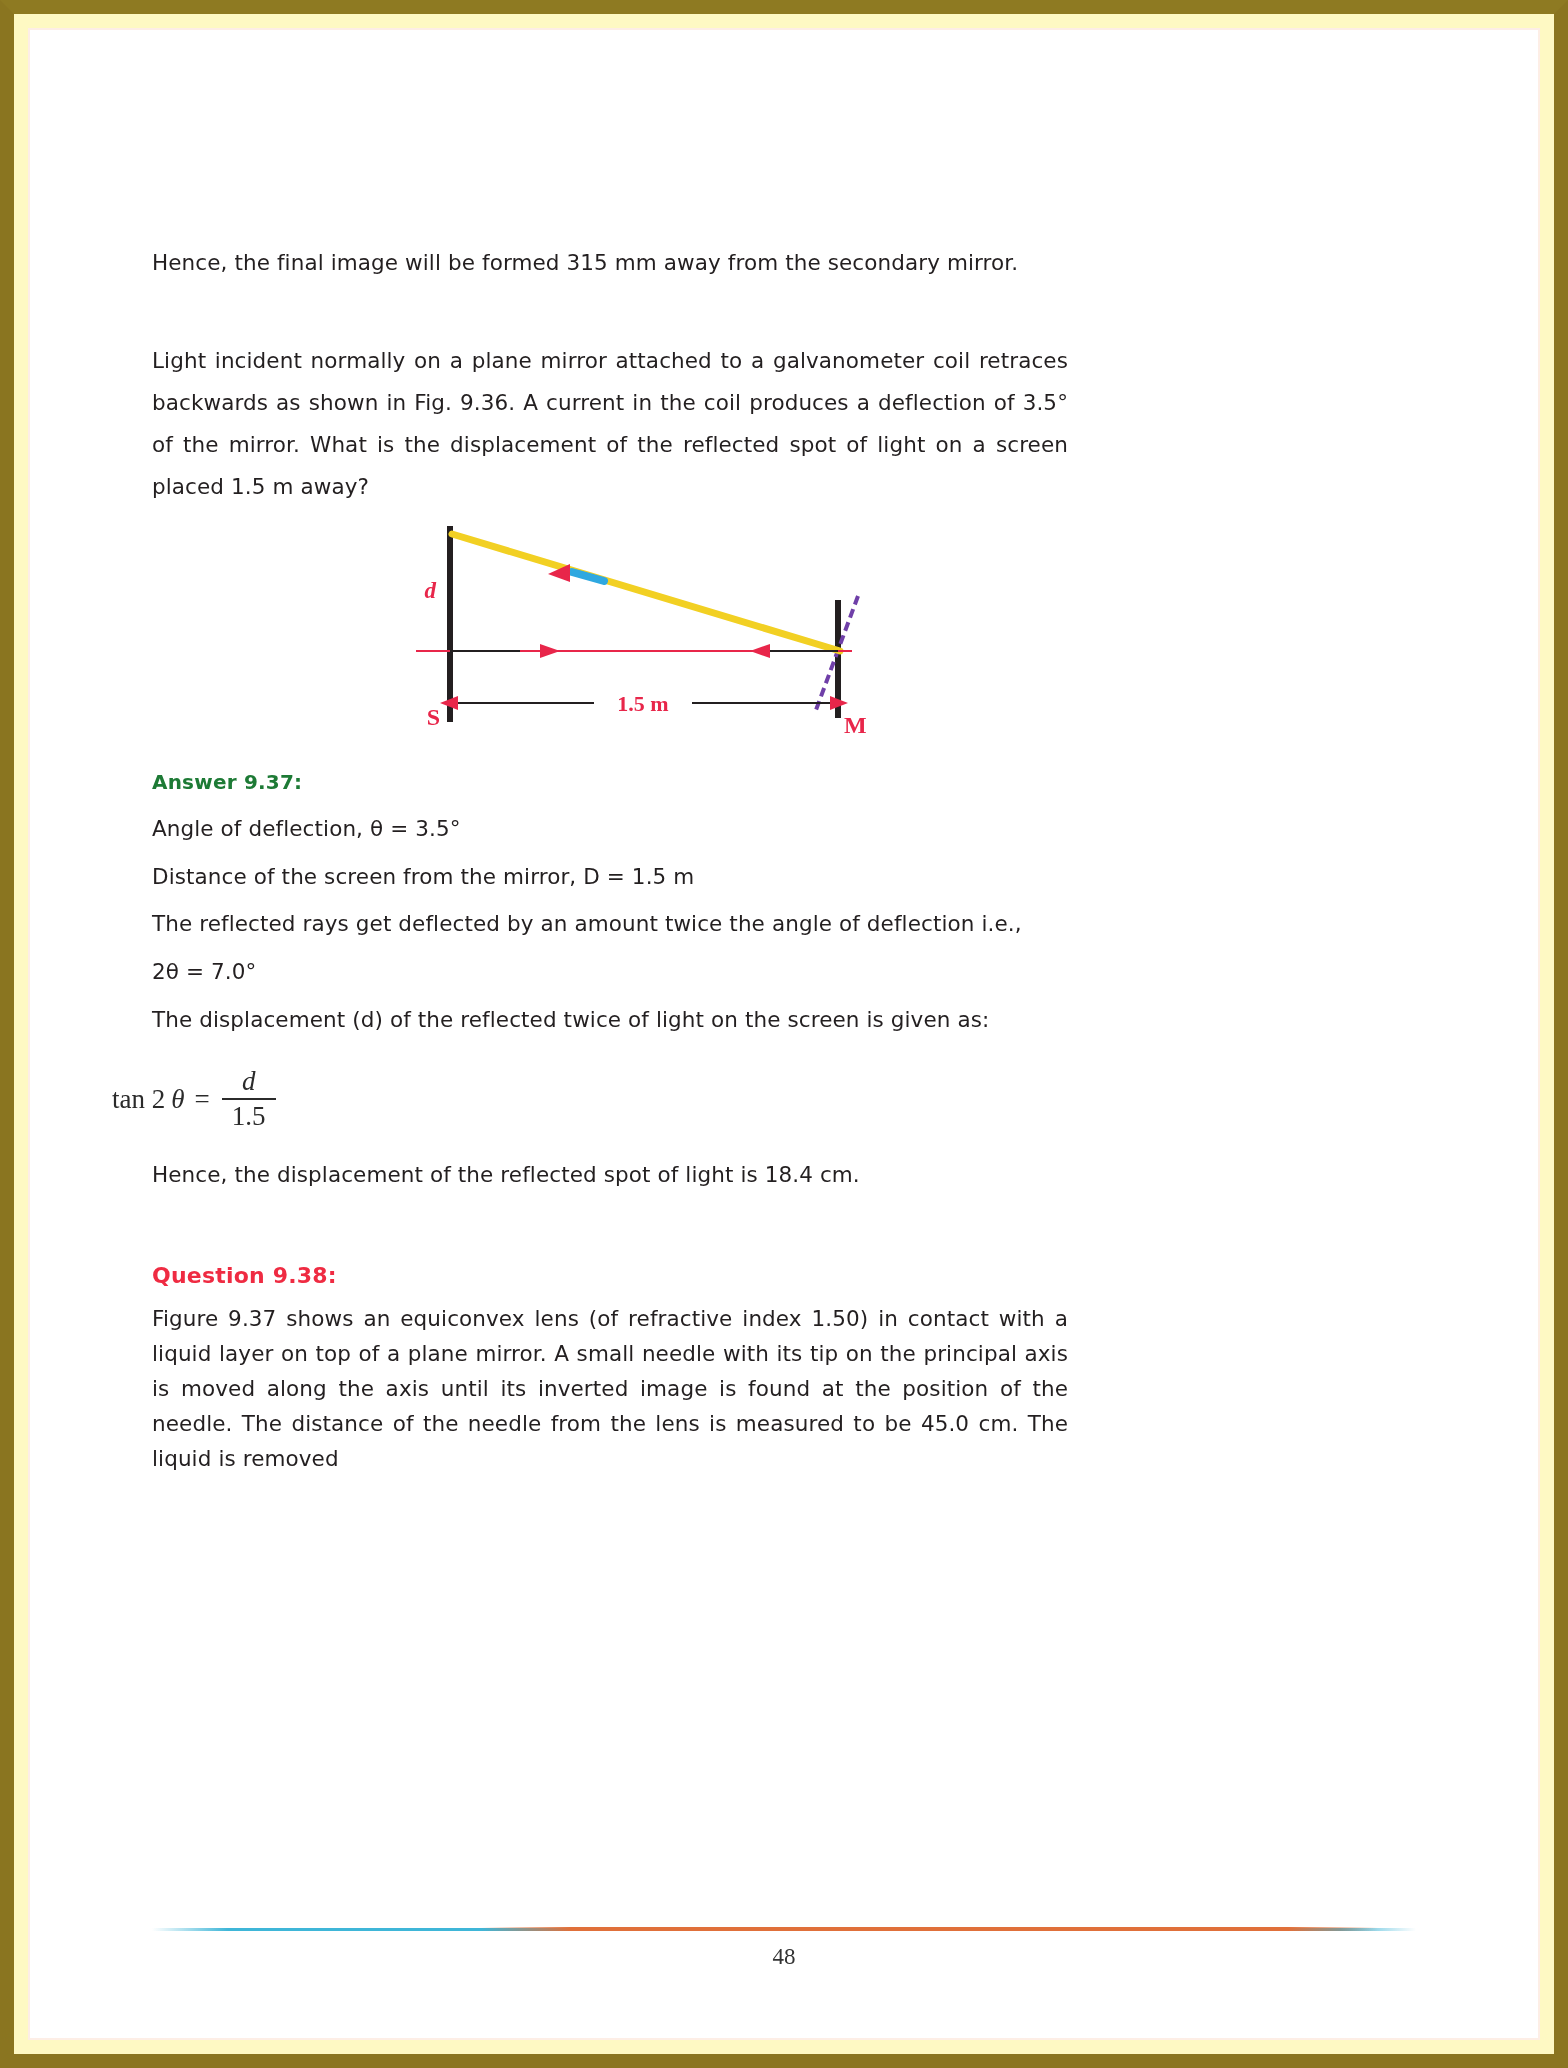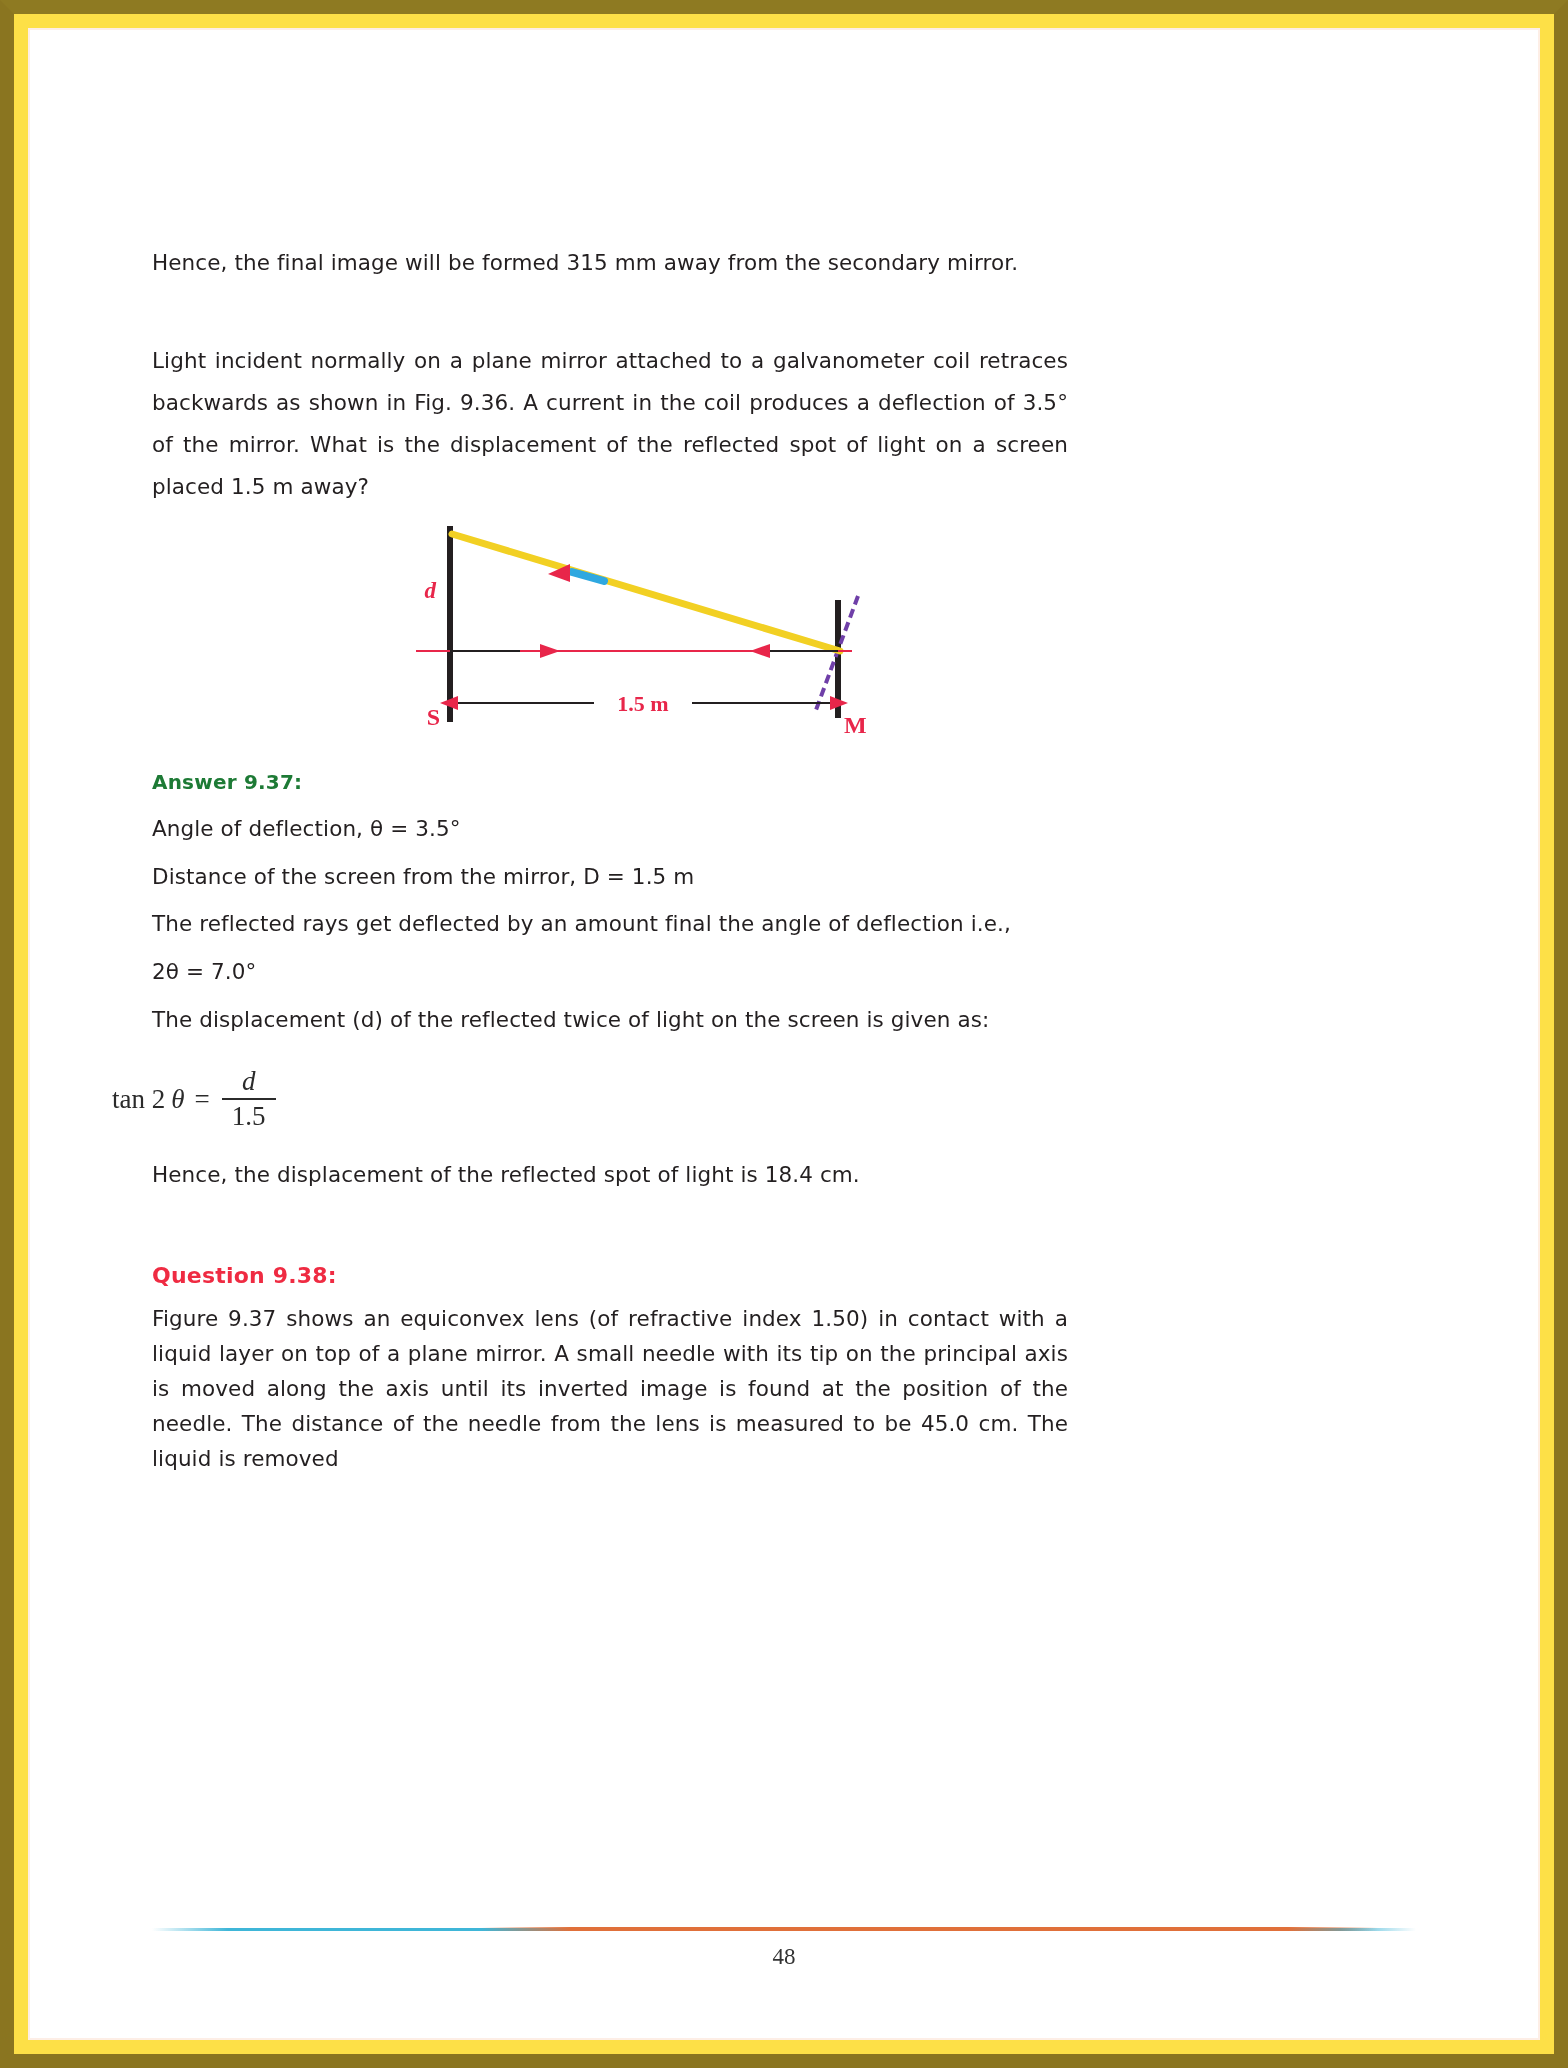--- a/index.html
+++ b/index.html
@@ -15,21 +15,21 @@
     overflow: hidden;
   }
 
   
   #page {
     position: absolute;
     left: 0; top: 0;
     width: 1568px;
     height: 2068px;
     box-sizing: border-box;
-    background: #fde047;
+    background: #fef9c3;
     border: 14px solid #8a7520;
     border-top-color: #8e7a22;
     border-bottom-color: #8a7520;
   }
   #page-inner {
     position: absolute;
     left: 14px; top: 14px;
     right: 14px; bottom: 14px;
     border: 2px solid #fdeee6;
     box-sizing: border-box;
@@ -228,21 +228,21 @@
 
     <div class="gap-sm"></div>
 
     <h2 class="a-head">Answer 9.37:</h2>
 
     <div class="gap-sm"></div>
 
     <div class="line-block">
       <p class="body-text plain">Angle of deflection, θ = 3.5°</p>
       <p class="body-text plain">Distance of the screen from the mirror, D = 1.5 m</p>
-      <p class="body-text plain">The reflected rays get deflected by an amount final the angle of deflection i.e.,</p>
+      <p class="body-text plain">The reflected rays get deflected by an amount twice the angle of deflection i.e.,</p>
       <p class="body-text plain">2θ = 7.0°</p>
       <p class="body-text plain">The displacement (d) of the reflected twice of light on the screen is given as:</p>
     </div>
 
     <div class="formula-block">
       <div class="formula-line1">
         <span class="lhs">tan 2</span>
           <span class="theta">θ</span>
         <span style="margin:0 8px 0 10px;">=</span>
         <span class="frac">

